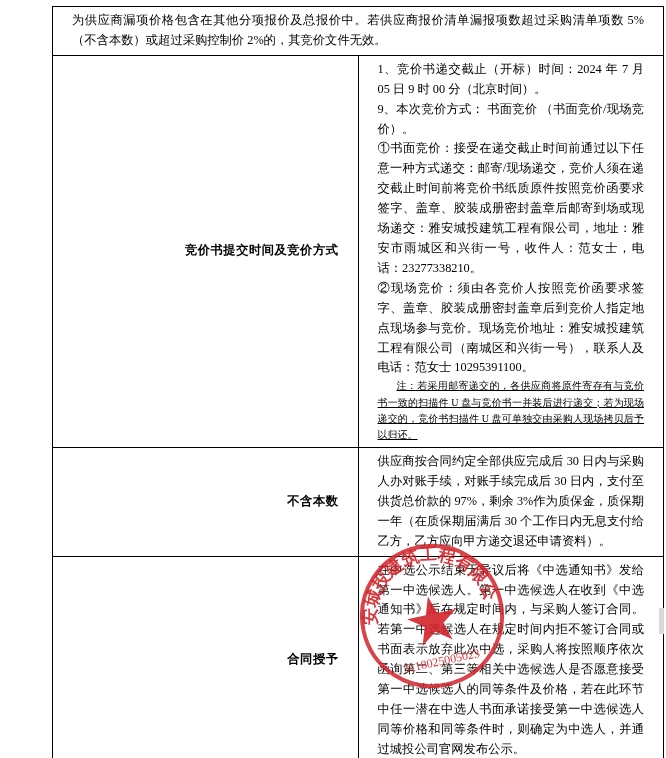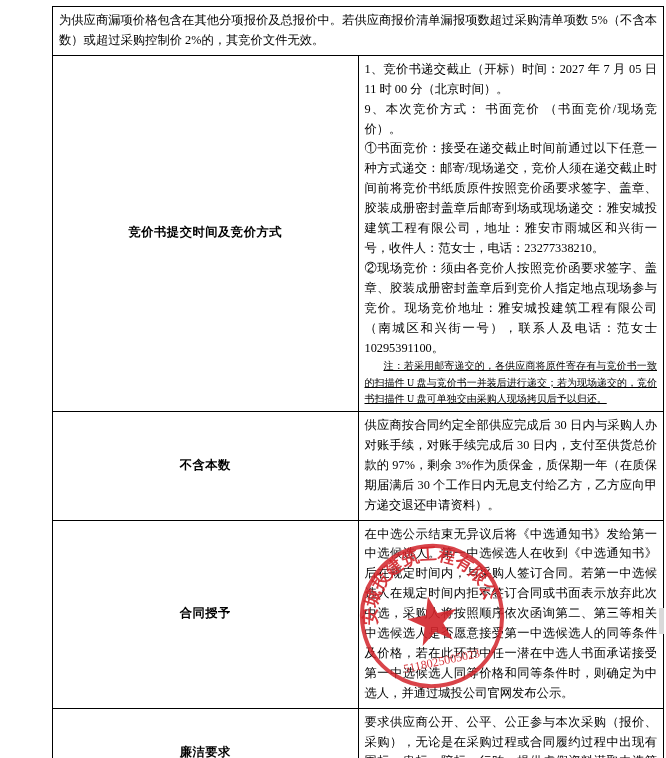--- a/index.html
+++ b/index.html
@@ -24,28 +24,28 @@
   table.doc {
     border-collapse: collapse;
     width: 612px;
     margin-left: 52px;
     margin-top: 6px;
     table-layout: fixed;
   }
   table.doc td {
     border: 1px solid #000;
     vertical-align: middle;
-    padding: 4px 6px;
+    padding: 4px 19px;
     font-size: 12.3px;
     line-height: 1.62;
     font-family: "Liberation Serif", "DejaVu Serif", serif;
   }
   td.label {
     width: 78px;
-    text-align: center;
+    text-align: right;
     font-weight: bold;
     letter-spacing: 0.5px;
     vertical-align: middle;
     padding: 4px 2px;
   }
   td.body {
     text-align: justify;
   }
   .p {
     margin: 0;
@@ -89,21 +89,21 @@
 
       <tr>
         <td colspan="2" class="body cell-pad-top">
           <p class="p">为供应商漏项价格包含在其他分项报价及总报价中。若供应商报价清单漏报项数超过采购清单项数 5%（不含本数）或超过采购控制价 2%的，其竞价文件无效。</p>
         </td>
       </tr>
 
       <tr>
         <td class="label">竞价书提交时间及竞价方式</td>
         <td class="body">
-          <p class="p">1、竞价书递交截止（开标）时间：2027 年 7 月 05 日 11 时 00 分（北京时间）。</p>
+          <p class="p">1、竞价书递交截止（开标）时间：2024 年 7 月 05 日 9 时 00 分（北京时间）。</p>
           <p class="p">9、本次竞价方式：  书面竞价  （书面竞价/现场竞价）。</p>
           <p class="p">①书面竞价：接受在递交截止时间前通过以下任意一种方式递交：邮寄/现场递交，竞价人须在递交截止时间前将竞价书纸质原件按照竞价函要求签字、盖章、胶装成册密封盖章后邮寄到场或现场递交：雅安城投建筑工程有限公司，地址：雅安市雨城区和兴街一号，收件人：范女士，电话：23277338210。</p>
           <p class="p">②现场竞价：须由各竞价人按照竞价函要求签字、盖章、胶装成册密封盖章后到竞价人指定地点现场参与竞价。现场竞价地址：雅安城投建筑工程有限公司（南城区和兴街一号），联系人及电话：范女士 10295391100。</p>
           <p class="p ind small-note">注：若采用邮寄递交的，各供应商将原件寄存有与竞价书一致的扫描件 U 盘与竞价书一并装后进行递交；若为现场递交的，竞价书扫描件 U 盘可单独交由采购人现场拷贝后予以归还。</p>
         </td>
       </tr>
 
       <tr>
         <td class="label">不含本数</td>
         <td class="body">

